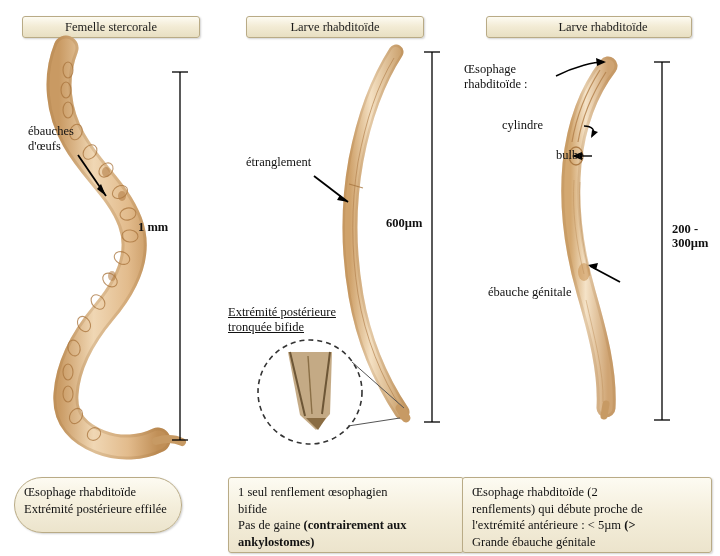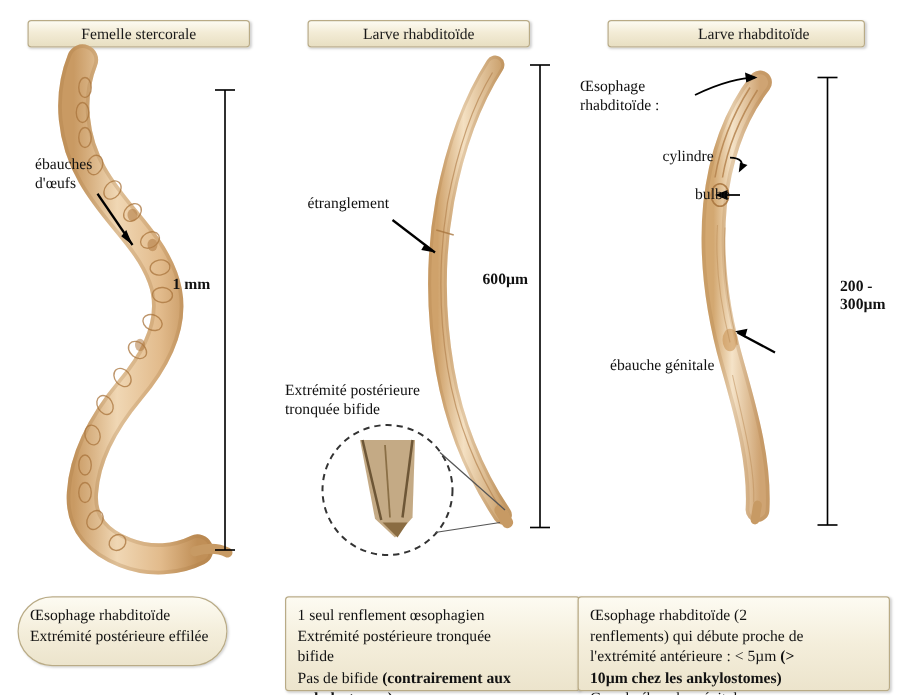--- a/index.html
+++ b/index.html
@@ -245,46 +245,44 @@
 
 <div class="caption-box" id="caption-1">
   <div>Œsophage rhabditoïde</div>
   <div>Extrémité postérieure effilée</div>
 </div>
 
 <div class="panel" id="panel-2"></div>
 <div class="title-box" id="title-2">Larve rhabditoïde</div>
 
 <div class="lbl" style="left:246px; top:155px;">étranglement</div>
-<div class="lbl" style="left:228px; top:305px; text-align:left;">Extrémité postérieure
+<div class="lbl" style="left:228px; top:305px; text-align:left;text-decoration:underline;">Extrémité postérieure
 tronquée bifide</div>
 <div class="meas" style="left:386px; top:216px;">600µm</div>
 
 <div class="caption-box" id="caption-2">
   <div>1 seul renflement œsophagien</div>
-  <div>Extrémité postérieure tronquée</div>
   <div>bifide</div>
   <div>
-    <span>Pas de bifide </span><span class="bold">(contrairement aux</span>
+    <span>Pas de gaine </span><span class="bold">(contrairement aux</span>
   </div>
   <div class="bold">ankylostomes)</div>
 </div>
 
 <div class="panel" id="panel-3"></div>
 <div class="title-box" id="title-3">Larve rhabditoïde</div>
 
 <div class="lbl" style="left:464px; top:62px;">Œsophage
 rhabditoïde :</div>
-<div class="lbl" style="left:530px; top:118px;">cylindre</div>
+<div class="lbl" style="left:502px; top:118px;">cylindre</div>
 <div class="lbl" style="left:556px; top:148px;">bulbe</div>
 <div class="lbl" style="left:488px; top:285px;">ébauche génitale</div>
 <div class="meas" style="left:672px; top:222px;">200 -
 300µm</div>
 
 <div class="caption-box" id="caption-3">
   <div>Œsophage rhabditoïde (2</div>
   <div>renflements) qui débute proche de</div>
   <div>
     <span>l'extrémité antérieure : &lt; 5µm </span><span class="bold">(&gt;</span>
   </div>
-  <div class="bold">10µm chez les ankylostomes)</div>
   <div>Grande ébauche génitale</div>
 </div>
 
 </body></html>

